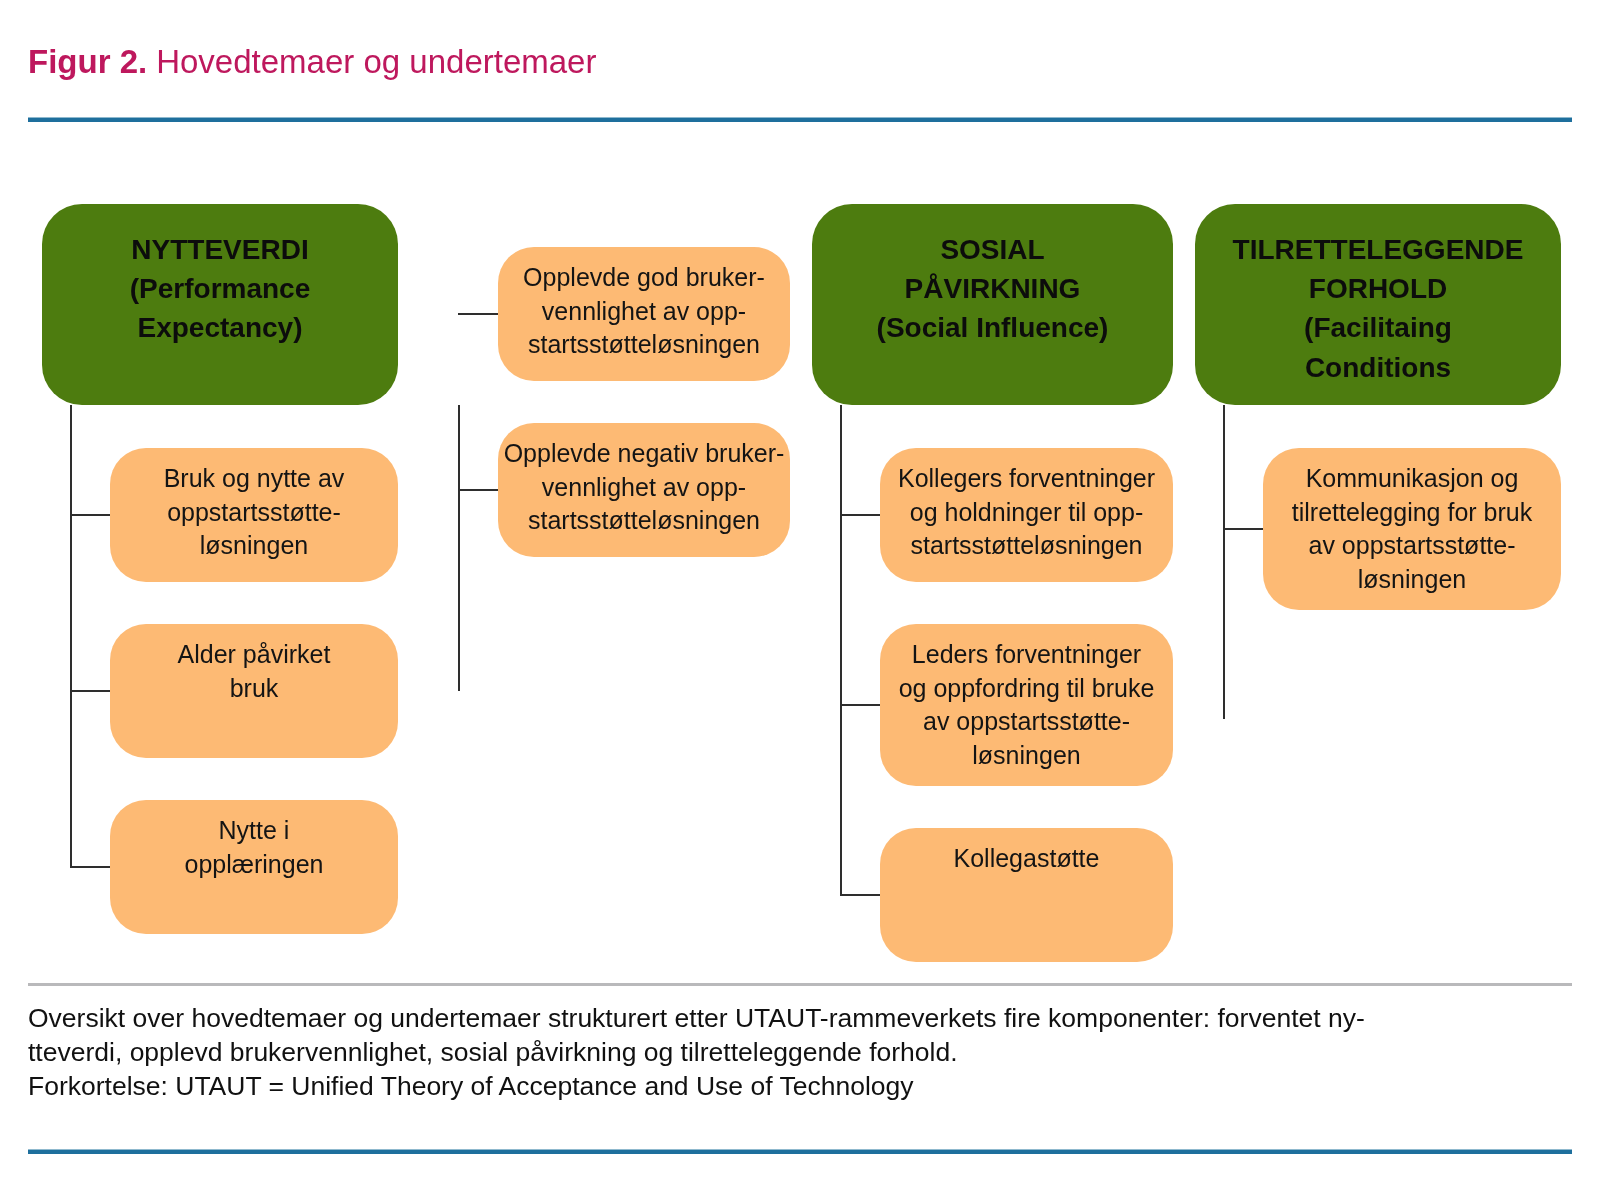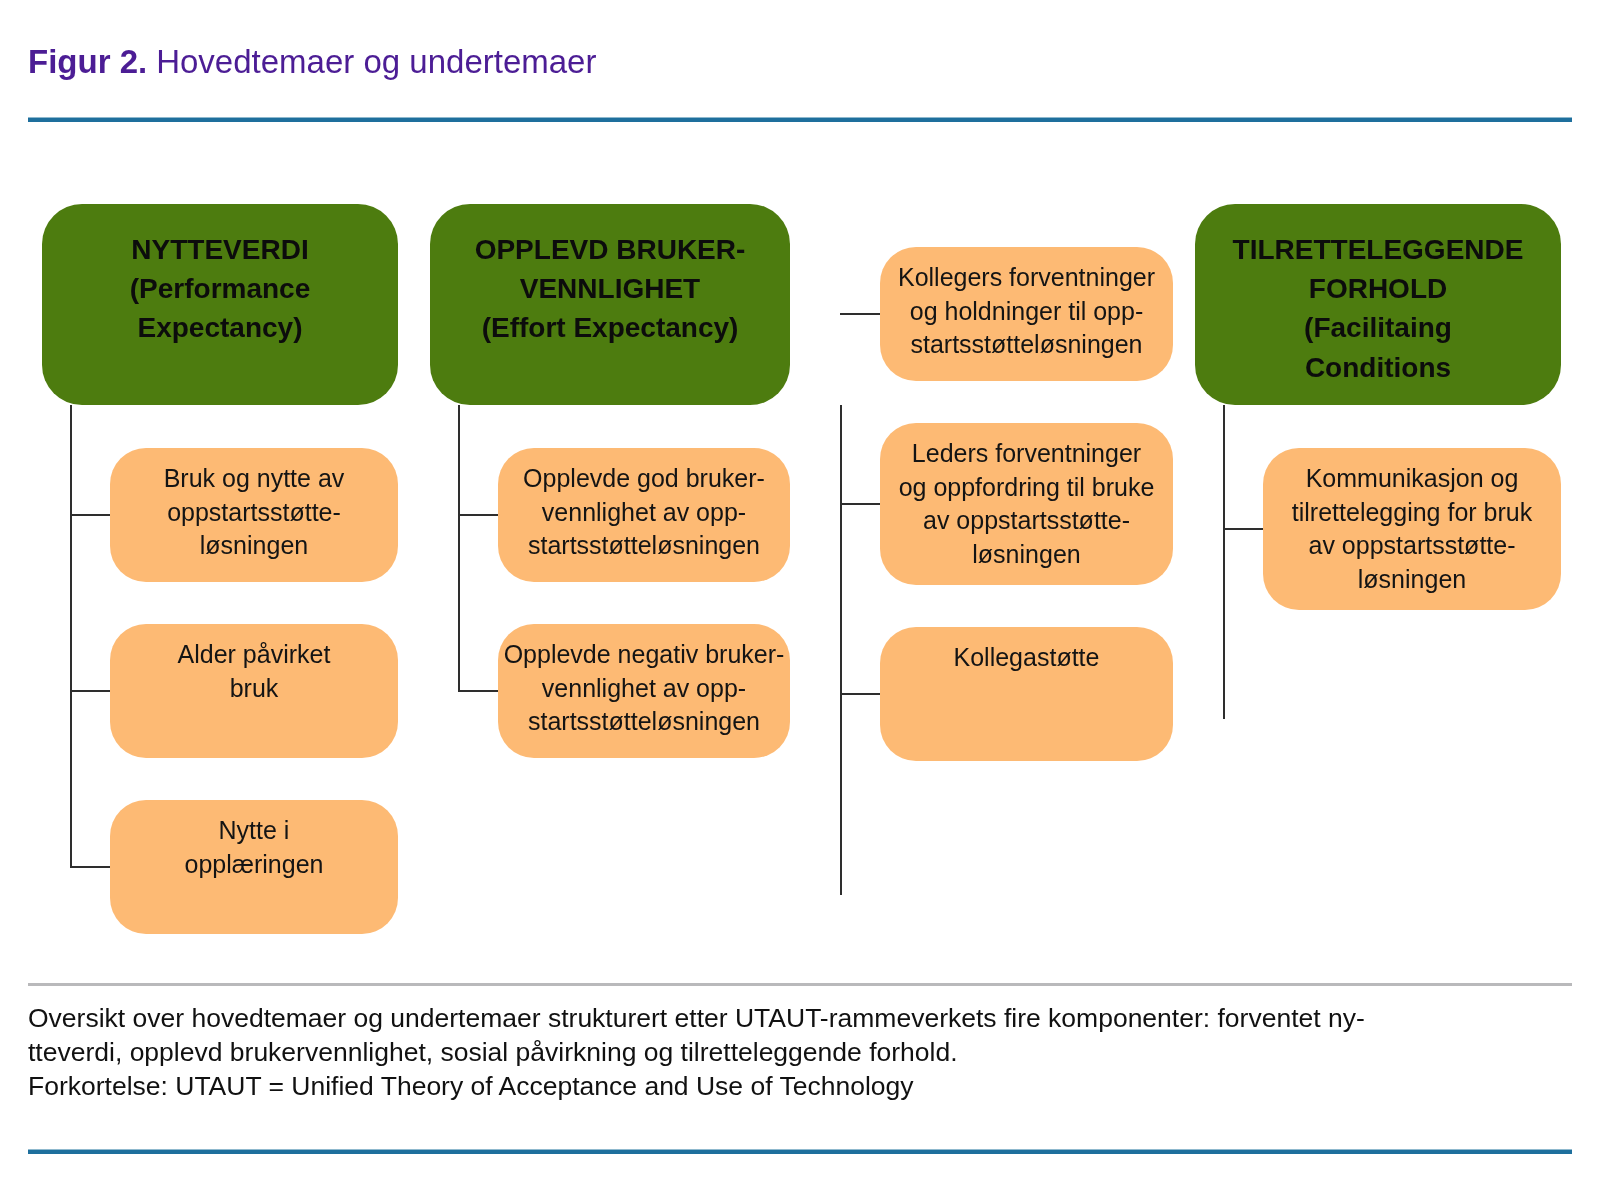--- a/index.html
+++ b/index.html
@@ -1,19 +1,19 @@
 <!DOCTYPE html>
 <html><head>
 <meta charset="utf-8">
 <style>
   html,body{margin:0;padding:0;background:#ffffff;}
   body{font-family:"Liberation Sans", sans-serif;color:#141414;}
   #stage{position:relative;width:1600px;height:1177px;background:#ffffff;overflow:hidden;}
 
-  .fig-title{position:absolute;left:28px;top:42px;font-size:33px;line-height:1.2;color:#4c1d95;}
+  .fig-title{position:absolute;left:28px;top:42px;font-size:33px;line-height:1.2;color:#be185d;}
   .fig-title .bold{font-weight:700;}
   .fig-title .rest{font-weight:400;margin-left:9px;}
 
   .rule-blue{position:absolute;left:28px;right:28px;height:5px;
     background:linear-gradient(#8fb9ce 0 30%, #1e6f9d 30% 100%);}
   .rule-top{top:117px;}
   .rule-bottom{top:1149px;}
 
   .rule-gray{position:absolute;left:28px;right:28px;top:983px;height:3px;background:#b9b9bb;}
 
@@ -77,45 +77,45 @@
       <div class="sub-wrap">
         <div class="sub-box">
             <span>Nytte i
 opplæringen</span>
           </div>
       </div>
     </div>
   </div>
 
   <div class="column c2">
-    <div class="head-box">
-      <span>OPPLEVD BRUKER-
-VENNLIGHET
-(Effort Expectancy)</span>
-    </div>
     <div class="vline" style="height: 286px;"></div>
     <div class="subs">
       <div class="sub-wrap first">
         <div class="sub-box">
             <span>Opplevde god bruker-
 vennlighet av opp-
 startsstøtteløsningen</span>
           </div>
       </div>
       <div class="sub-wrap">
         <div class="sub-box">
             <span>Opplevde negativ bruker-
 vennlighet av opp-
 startsstøtteløsningen</span>
           </div>
       </div>
     </div>
   </div>
 
   <div class="column c3">
+    <div class="head-box">
+      <span>SOSIAL
+PÅVIRKNING
+(Social Influence)</span>
+    </div>
     <div class="vline" style="height: 490px;"></div>
     <div class="subs">
       <div class="sub-wrap first">
         <div class="sub-box">
             <span>Kollegers forventninger
 og holdninger til opp-
 startsstøtteløsningen</span>
           </div>
       </div>
       <div class="sub-wrap">

